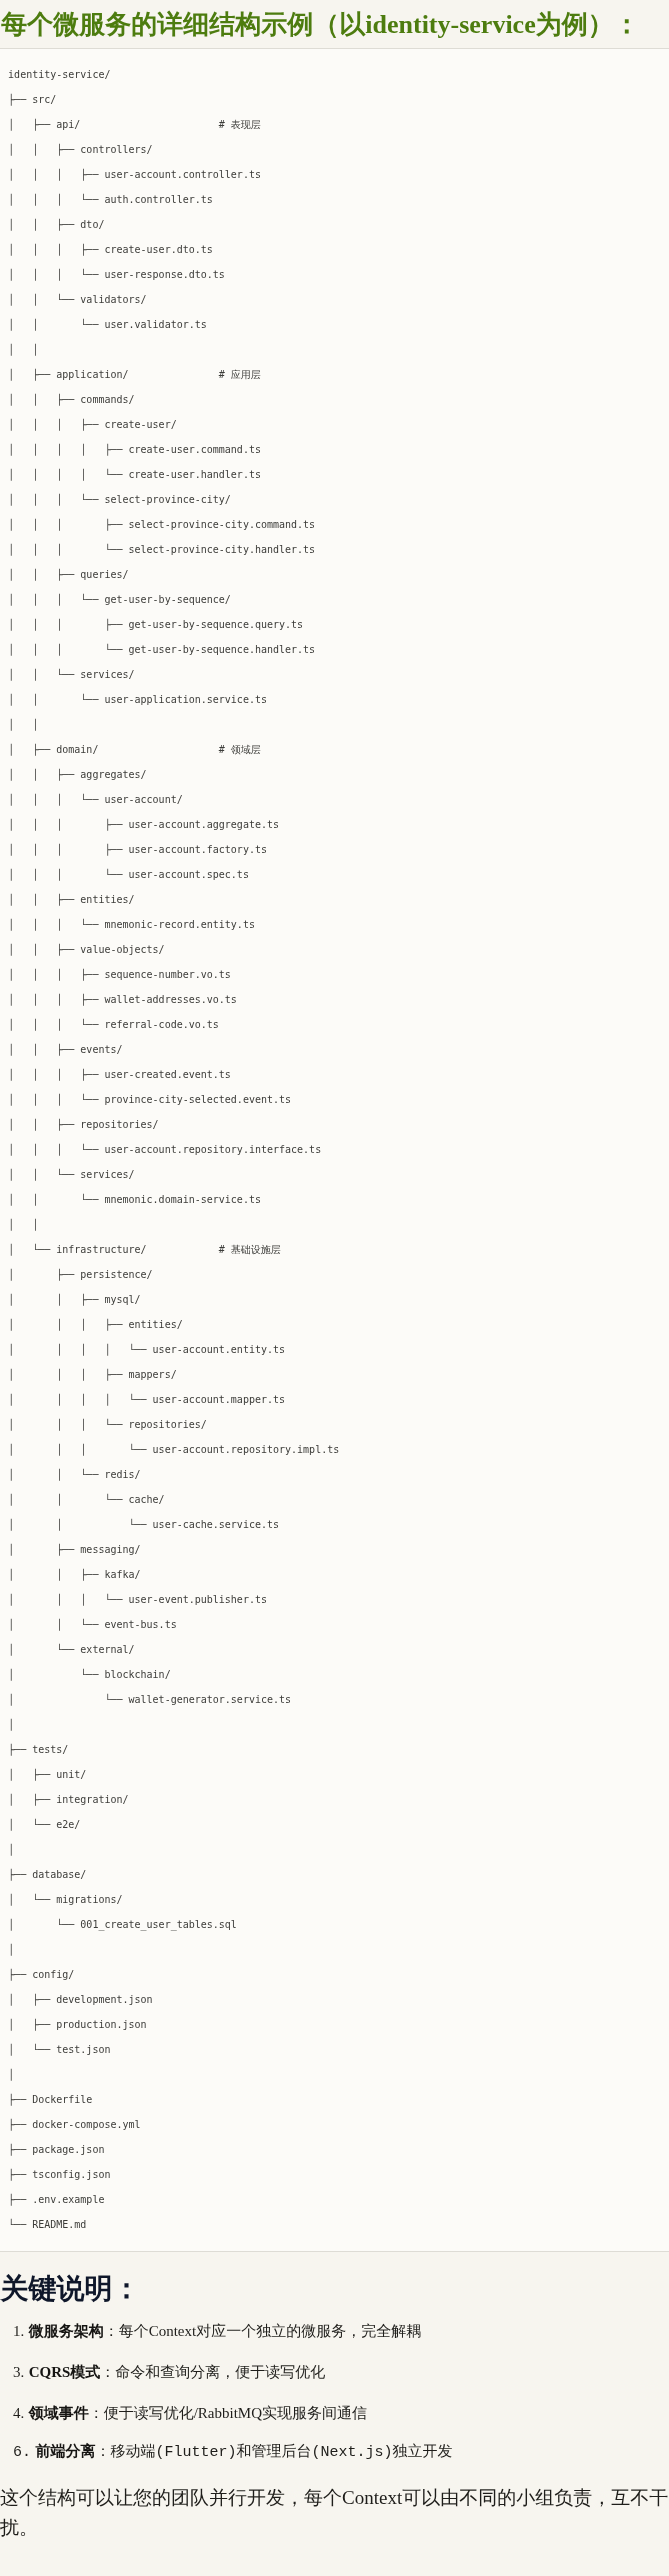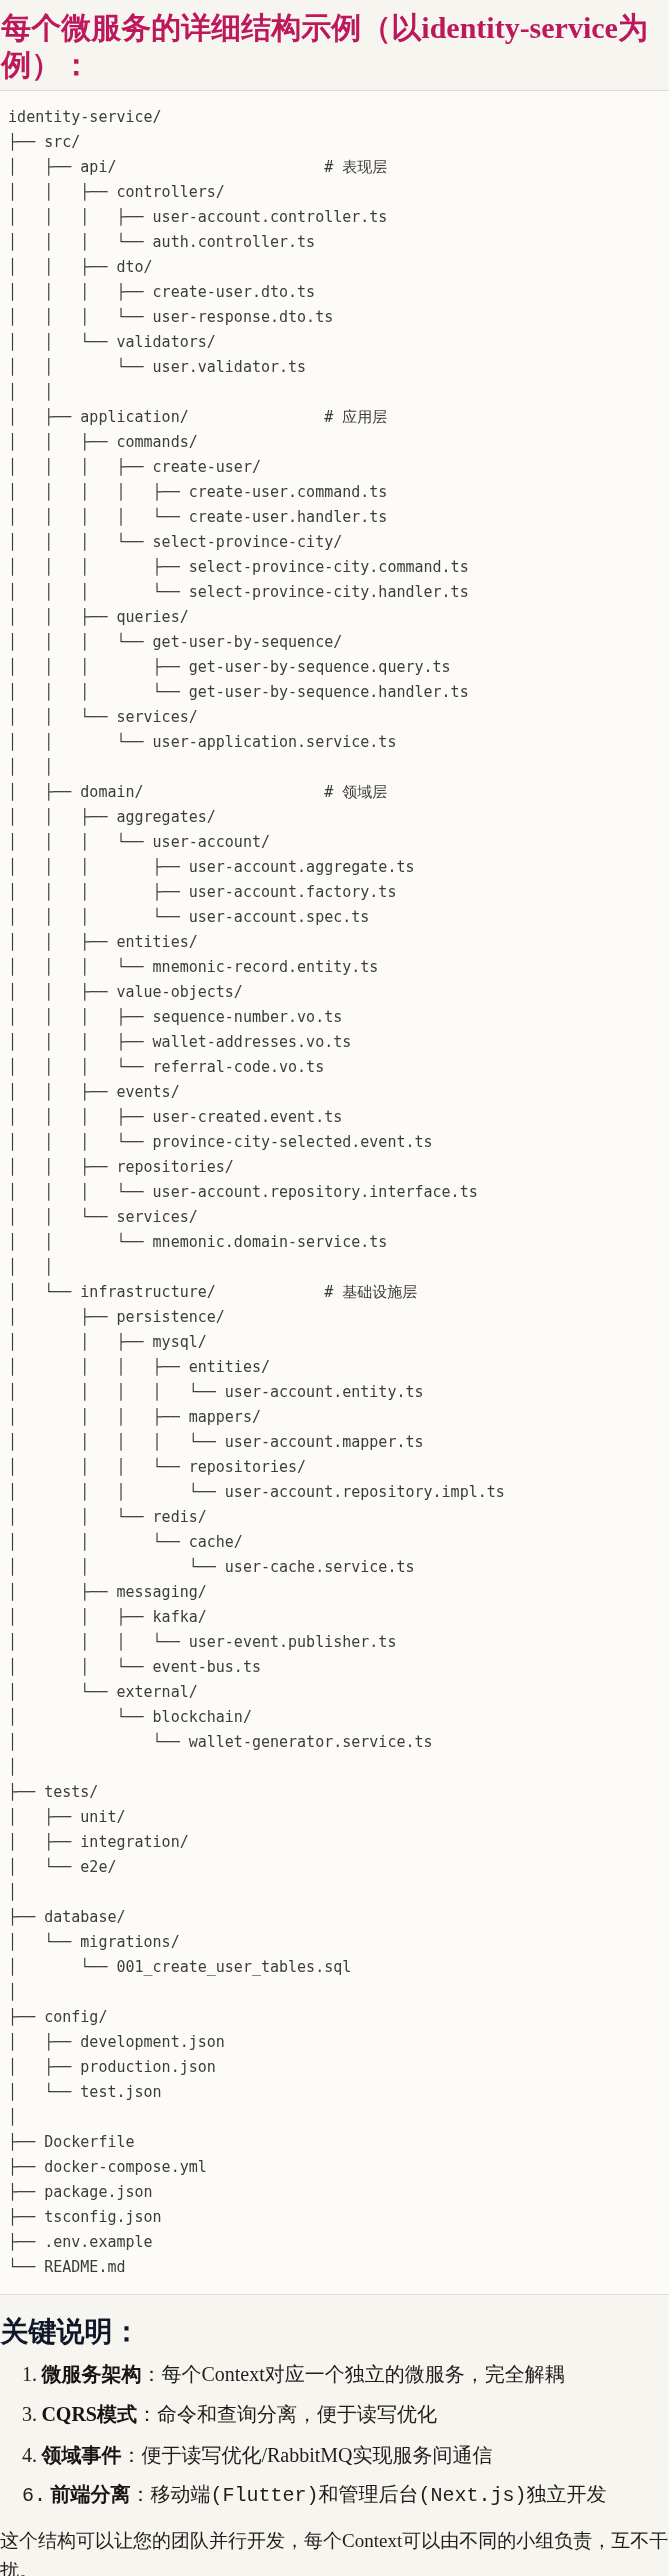--- a/index.html
+++ b/index.html
@@ -4,59 +4,59 @@
 <style>
   html, body { margin: 0; padding: 0; }
   body {
     width: 669px;
     background: #F7F5EF;
     color: #1F1E1B;
     font-family: "Liberation Serif", "DejaVu Serif", serif;
     padding-bottom: 7.5px;
   }
   .page-title {
-    font-size: 30px;
+    font-size: 26px;
     line-height: 1.25;
     font-weight: 700;
-    color: #be185d;
+    color: #4d7c0f;
     margin: 8.8px 0 0 1.3px;
   }
   .code-block {
     margin: 6.3px 0 0 0;
     background: #FCFBF8;
     border-top: 0.6px solid #DEDCD5;
     border-bottom: 0.6px solid #DEDCD5;
     padding: 13.8px 5px 13.8px 8.1px;
     overflow: hidden;
   }
   .code-block pre {
     margin: 0;
     font-family: "DejaVu Sans Mono", monospace;
-    font-size: 15px;
+    font-size: 10px;
     line-height: 25px;
     color: #3C3C39;
     white-space: pre;
   }
   .notes-heading {
     font-size: 28px;
     font-weight: 700;
     color: #0f172a;
     margin: 19px 0 0 0.6px;
     line-height: 1.3;
   }
   .notes-list {
     list-style: none;
     margin: 8.8px 0 0 0;
     padding: 0;
   }
   .notes-list li {
-    font-size: 20px;
+    font-size: 15px;
     line-height: 30px;
     margin: 0 0 10.6px 0;
-    padding-left: 22px;
+    padding-left: 13px;
   }
   .notes-list li:last-child { margin-bottom: 0; font-family: Liberation Mono, monospace; }
   .li-num { margin-right: 4.4px; }
   .li-term { font-weight: 700; color: #161513; }
   .closing-paragraph {
     font-size: 19px;
     line-height: 30px;
     margin: 15px 0 0 0;
   }
 </style>

